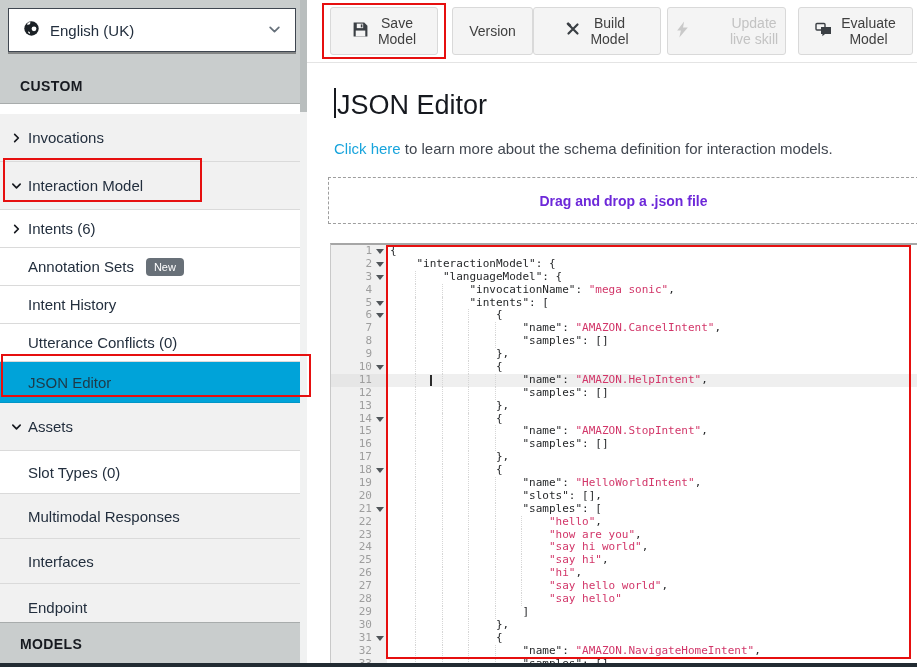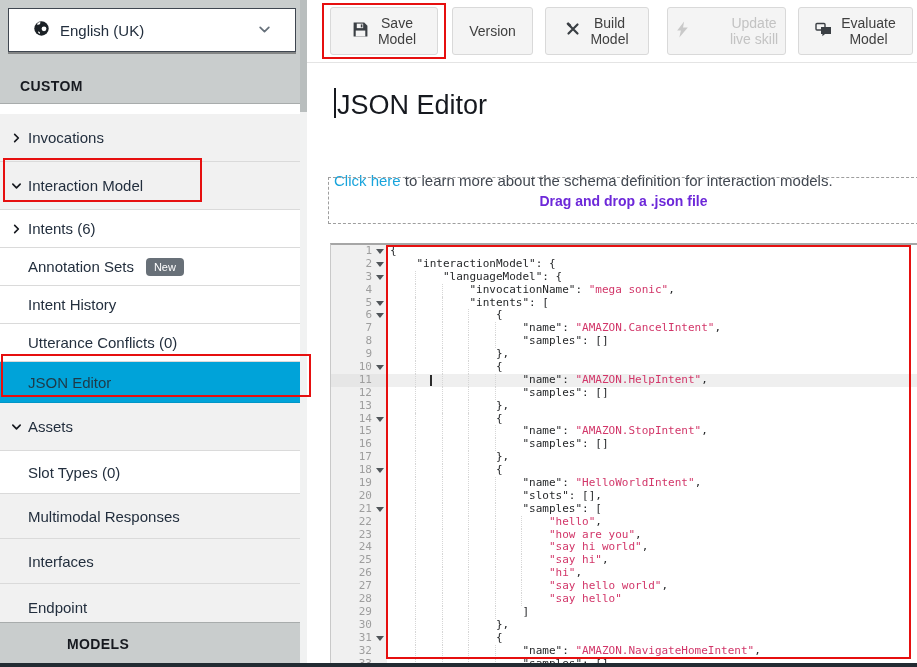--- a/index.html
+++ b/index.html
@@ -5,51 +5,51 @@
   html,body{margin:0;padding:0;background:#fff;}
   #app{position:relative;width:917px;height:667px;overflow:hidden;
        font-family:"Liberation Sans",sans-serif;color:#232f3e;background:#fff;}
 
   
   #sidebar{position:absolute;left:0;top:0;width:307px;height:663px;background:#fff;}
   #side-top{position:absolute;left:0;top:0;width:300px;height:104px;background:#c9cdcd;
             border-bottom:1px solid #a8acac;box-sizing:border-box;}
   #lang-select{position:absolute;left:8px;top:8px;width:288px;height:44px;background:#fff;
                border:1px solid #3f4650;box-shadow:0 2px 0 rgba(0,0,0,.35);box-sizing:border-box;
-               display:flex;align-items:center;padding:0 24px;gap:10px;font-size:15px;cursor:pointer;text-align:center;}
+               display:flex;align-items:center;padding:0 14px;gap:10px;font-size:15px;cursor:pointer;text-align:center;}
   #lang-select .chev-dd{margin-left:auto;}
   .section-head{position:absolute;left:20px;font-size:14px;font-weight:bold;letter-spacing:.4px;color:#16191f;}
   #custom-head{top:78px;}
   #nav{position:absolute;left:0;top:104px;width:300px;margin-top:10px;}
   .nav-row{position:relative;display:flex;align-items:center;box-sizing:border-box;
            border-bottom:1px solid #dadada;padding-left:28px;font-size:15px;color:#232f3e;cursor:pointer;}
   .row-top{height:48px;background:#f1f1f1;}
   .row-top2{height:45px;background:#f1f1f1;}
   .row-sub{height:38px;background:#fff;}
   .row-sub2{height:43px;background:#fff;}
   .row-selected{height:41px;background:#00a3d9;color:#1e3a47;border-bottom:1px solid #0295c6;}
   .chev{position:absolute;left:11px;top:50%;transform:translateY(-50%);display:flex;}
   .badge{margin-left:12px;background:#687078;color:#fff;font-size:11px;border-radius:4px;padding:3px 8px;}
   #models-band{position:absolute;left:0;top:622px;width:300px;height:41px;background:#c9cdcd;
                border-top:1px solid #a8acac;box-sizing:border-box;}
-  #models-head{top:13px;margin-left:47px;}
+  #models-head{top:13px;}
   #side-scroll-track{position:absolute;left:300px;top:0;width:7px;height:663px;background:#f1f2f2;}
   #side-scroll-thumb{position:absolute;left:300px;top:0;width:7px;height:112px;background:#b9bebe;}
 
   
   #main{position:absolute;left:307px;top:0;width:610px;height:667px;background:#fff;}
   #toolbar-sep{position:absolute;left:0;top:62px;width:610px;height:1px;background:#e4e4e4;}
   .tb{position:absolute;top:7px;height:48px;background:#f4f4f4;border:1px solid #d9d9d9;border-radius:3px;
       box-sizing:border-box;display:flex;align-items:center;justify-content:center;gap:9px;
       font-size:14px;line-height:1.15;color:#3f3f3f;text-align:center;cursor:pointer;}
   .tb.disabled{color:#c3c3c3;cursor:default;gap:40px;}
 
   #page-title{position:absolute;left:27px;top:88px;font-size:27px;font-weight:300;color:#16191f;}
   #title-caret{display:inline-block;width:2px;height:30px;background:#16191f;vertical-align:-4px;margin-right:1px;}
-  #subtitle{position:absolute;left:27px;top:140px;font-size:15px;color:#414750;margin-top:32px;}
+  #subtitle{position:absolute;left:27px;top:140px;font-size:15px;color:#414750;}
   #subtitle a{color:#18a4dc;text-decoration:none;cursor:pointer;}
   #dropzone{position:absolute;left:21px;top:177px;right:-2px;height:47px;border:1px dashed #9e9e9e;
             box-sizing:border-box;display:flex;align-items:center;justify-content:center;cursor:pointer;}
   #dropzone span{font-size:14px;font-weight:bold;color:#6d28d9;}
 
   
   #editor{position:absolute;left:23px;top:243px;width:587px;height:424px;overflow:hidden;
           border-top:2px solid #a6a6a6;border-left:1px solid #c9c9c9;box-sizing:border-box;
           font-family:"DejaVu Sans Mono",monospace;font-size:11px;}
   #gutter{position:absolute;left:0;top:0;width:56px;height:430px;background:#f0f0f0;}
@@ -175,21 +175,21 @@
               <path d="M1.5 1.5h10l3 3v10h-13z" fill="#3a3f44"></path>
               <rect x="4.5" y="2.5" width="6" height="4.2" fill="#f4f4f4"></rect>
               <rect x="8.3" y="3.2" width="1.5" height="2.8" fill="#3a3f44"></rect>
               <rect x="3.5" y="9" width="9" height="5.5" fill="#f4f4f4"></rect>
             </svg></span>
           <span>Save<br>Model</span>
         </div>
         <div class="tb" style="left: 145px; width: 81px;">
           <span>Version</span>
         </div>
-        <div class="tb" style="left: 238px; width: 104px;">
+        <div class="tb" style="left: 226px; width: 128px;">
           <span><svg width="16" height="16" viewBox="0 0 16 16">
               <path d="M3.5 3.5l9 9M12.5 3.5l-9 9" stroke="#3a3f44" stroke-width="2.2" stroke-linecap="round"></path>
               <rect x="1.6" y="2.2" width="4.6" height="2.6" rx=".6" transform="rotate(45 3.9 3.5)" fill="#3a3f44"></rect>
             </svg></span>
           <span>Build<br>Model</span>
         </div>
         <div class="tb disabled" style="left: 360px; width: 119px;">
           <span><svg width="15" height="17" viewBox="0 0 14 16">
               <path d="M8.5.5L2 9h3.5L4 15.5 12 6H7.5z" fill="#c9c9c9"></path>
             </svg></span>

